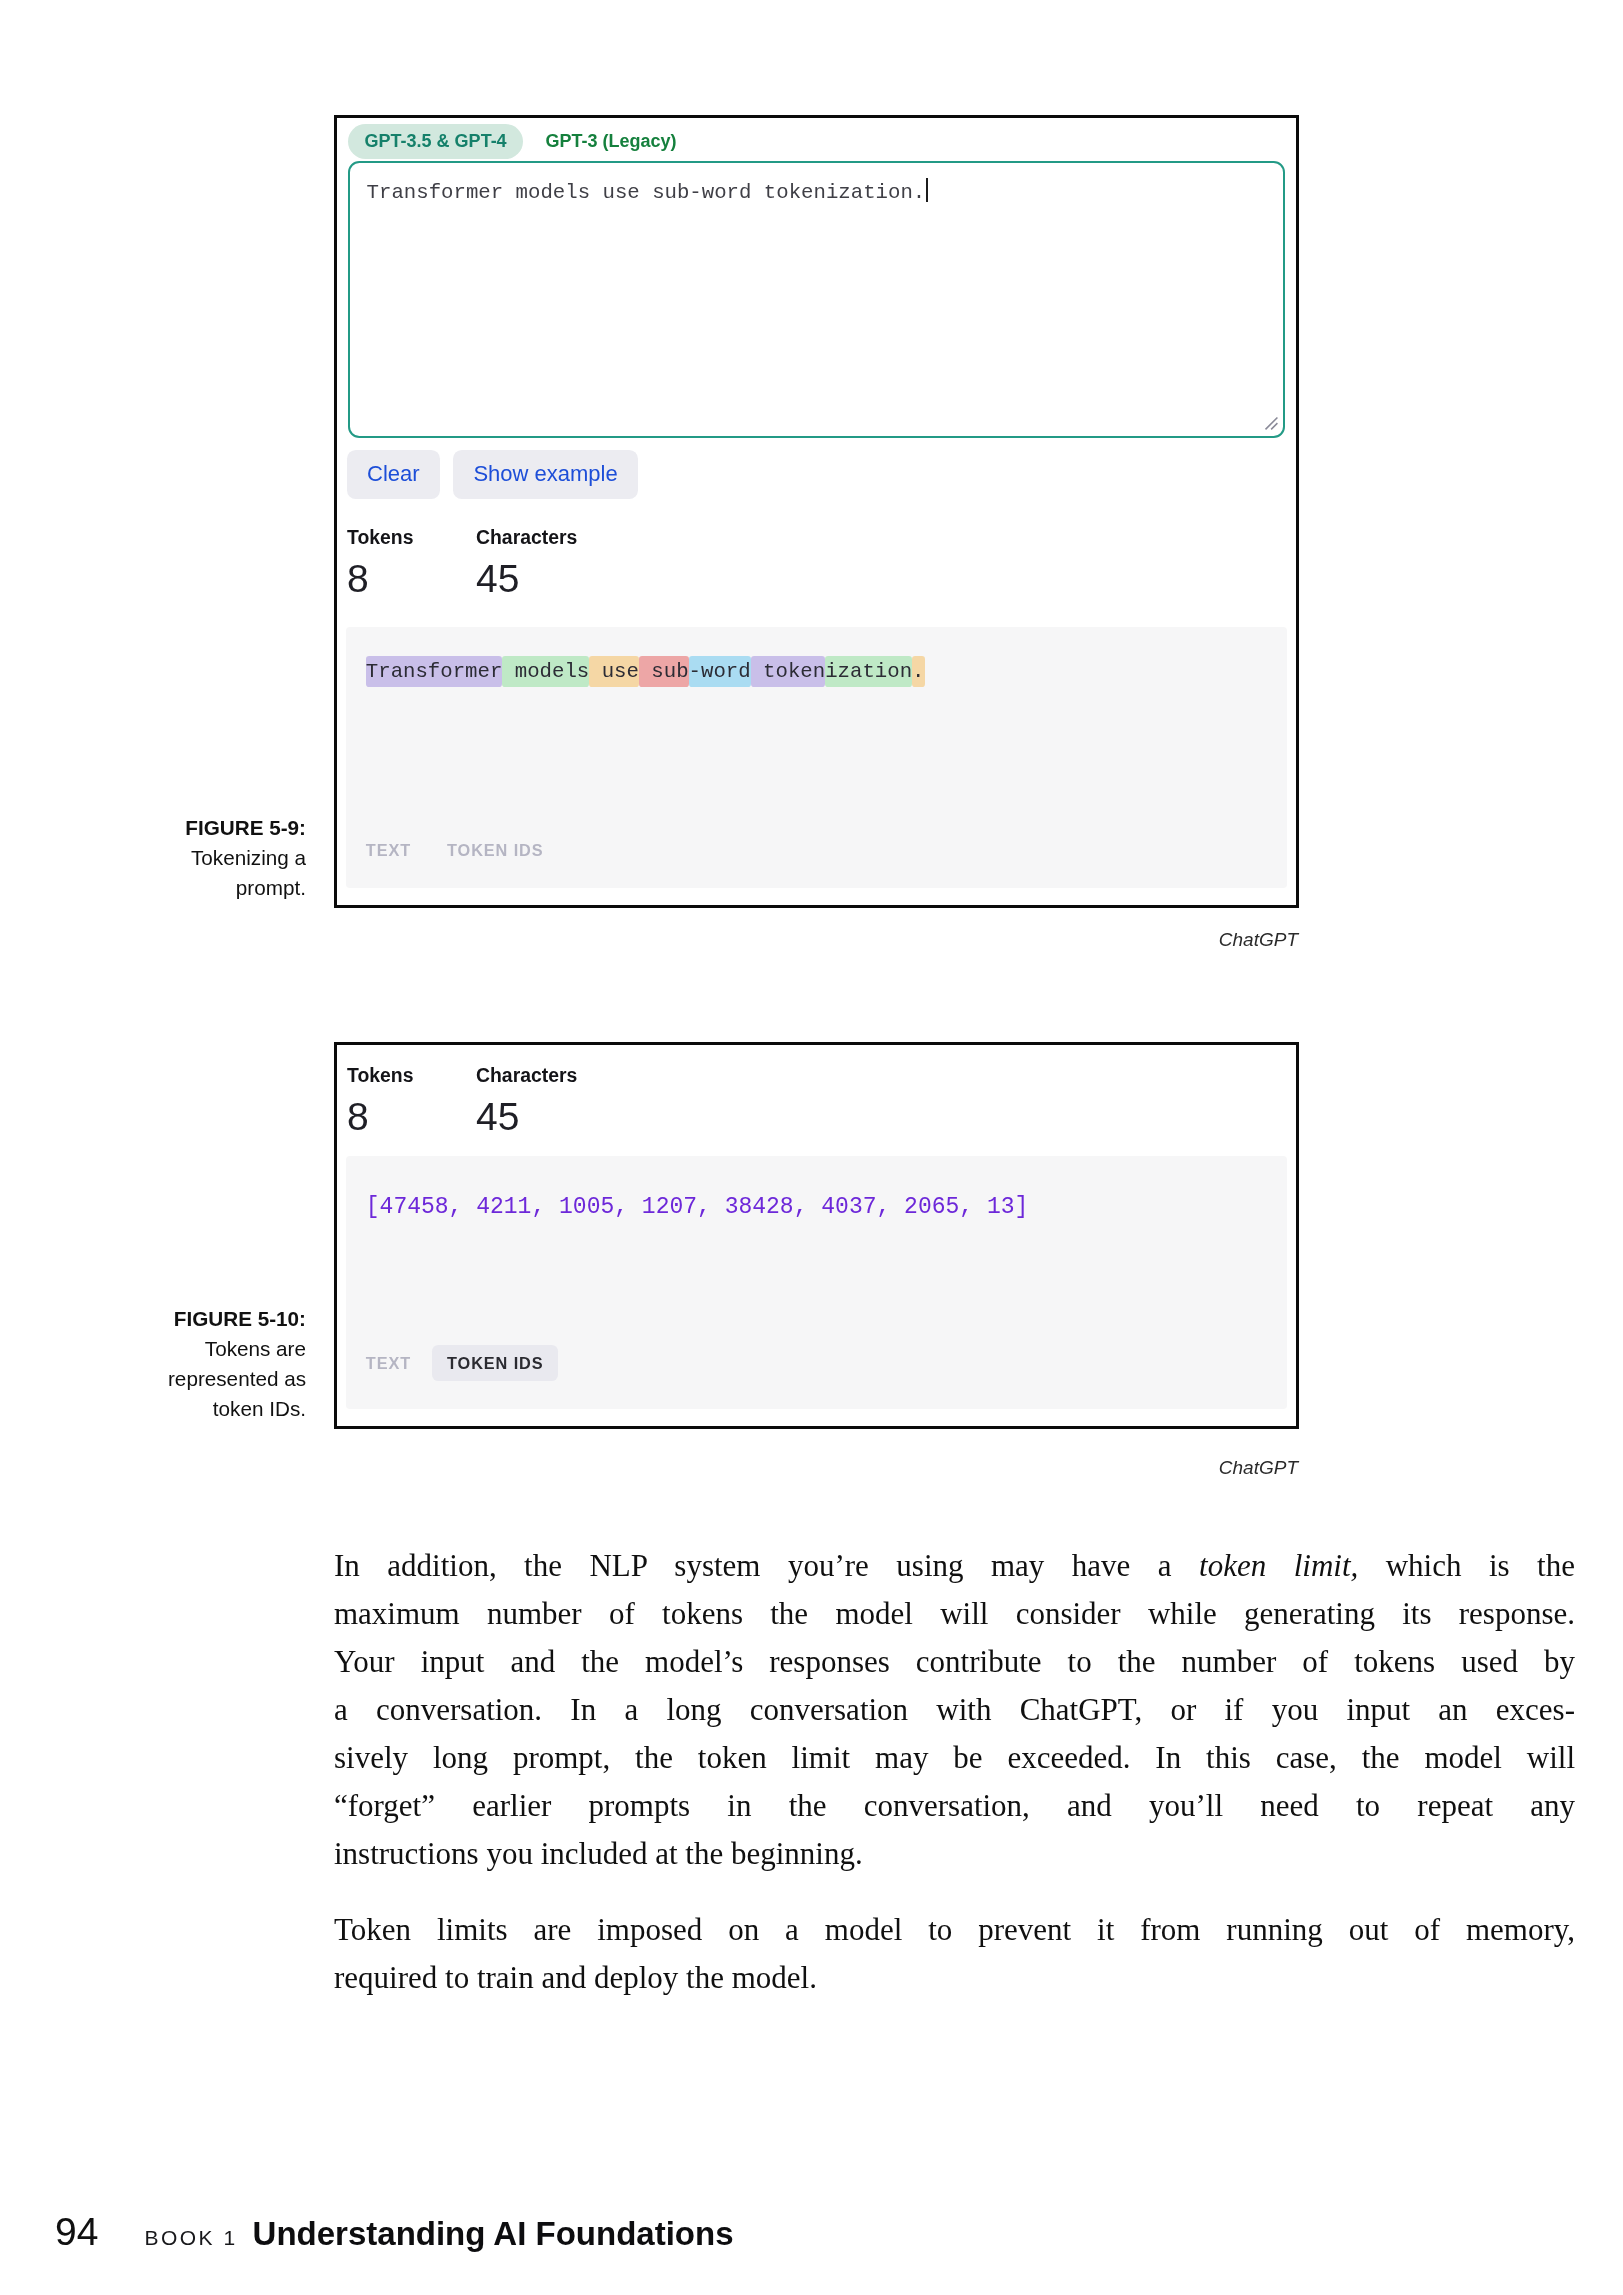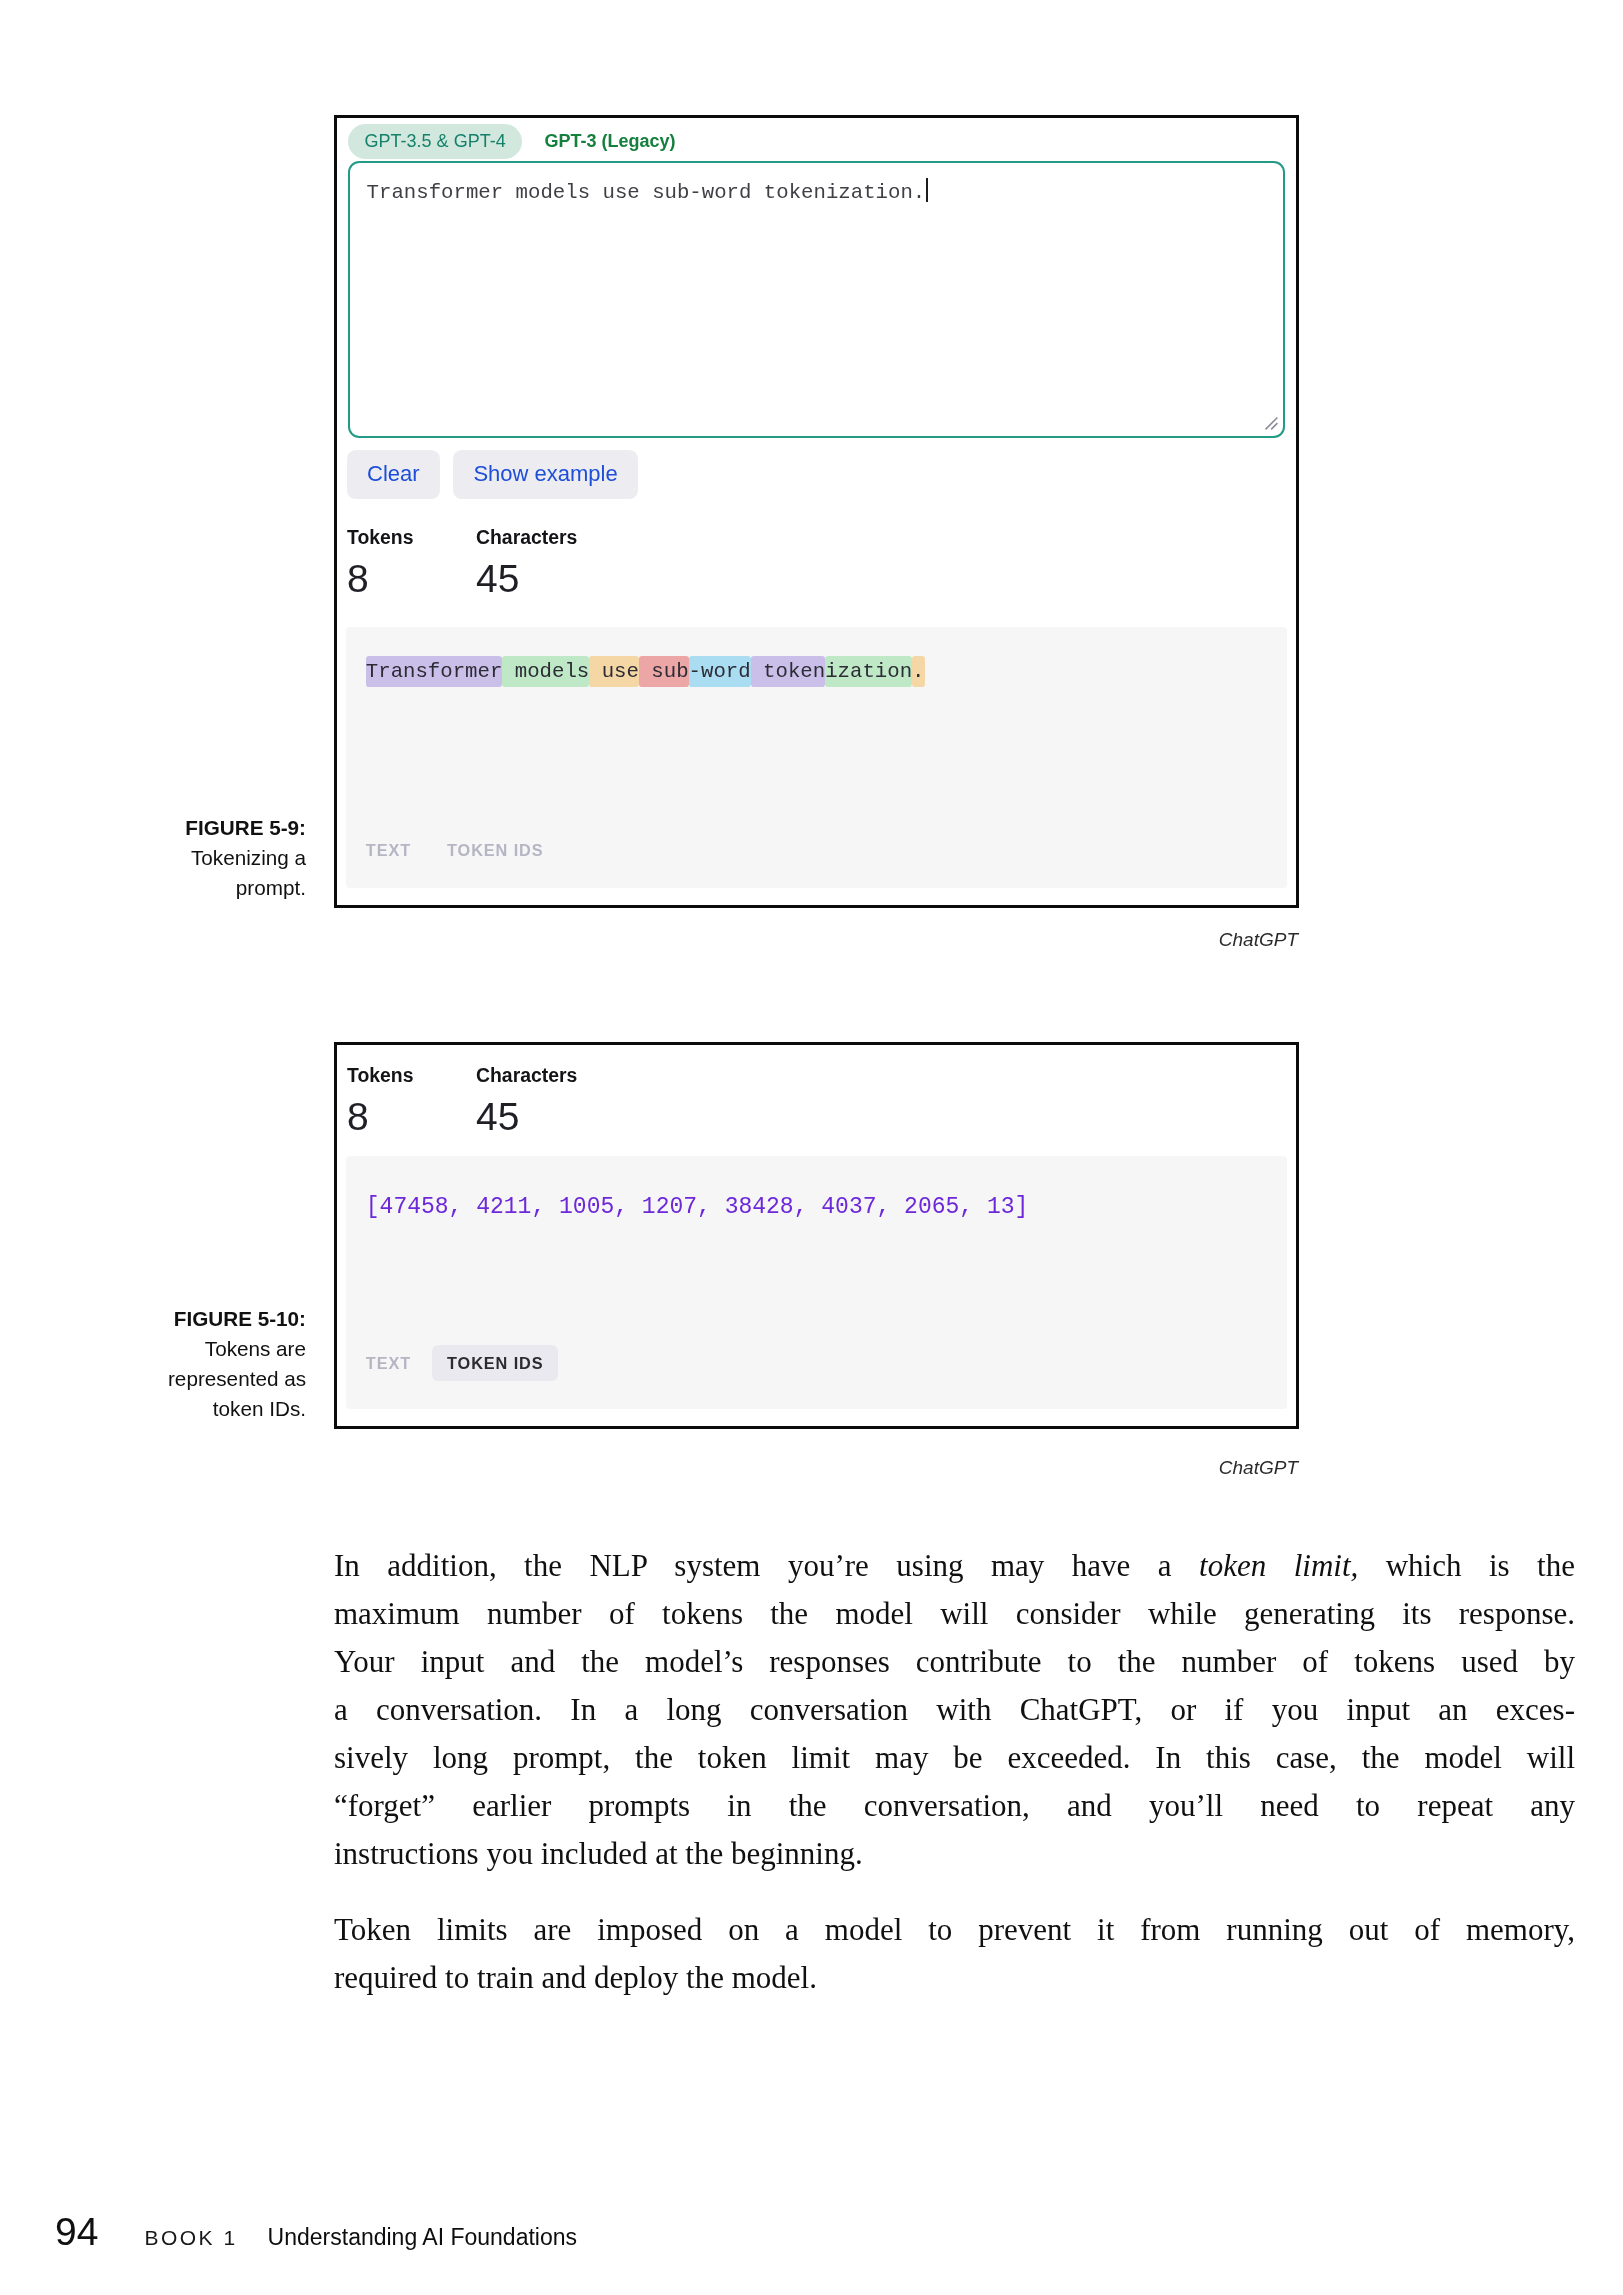--- a/index.html
+++ b/index.html
@@ -14,21 +14,21 @@
     position:absolute; box-sizing:border-box;
     border:3.1px solid #0b0b0b; background:#ffffff;
   }
   #fig1 { left:334px; top:115px;  width:965px; height:793px; }
   #fig2 { left:334px; top:1042px; width:965px; height:387px;  }
   .figinner { position:relative; width:100%; height:100%; }
 
   
   .model-tabs { position:absolute; left:11.3px; top:6.3px; display:flex; align-items:center; }
   .model-tab-active {
-    background:#d2e8de; color:#15806a; font-weight:400; font-size:18px;
+    background:#d2e8de; color:#15806a; font-weight:700; font-size:18px;
     padding:6.9px 16.3px; border-radius:17.5px; cursor:pointer;
   }
   .model-tab { color:#15803d; font-weight:700; font-size:18px; margin-left:22.5px; cursor:pointer; }
 
   
   .prompt-area {
     position:absolute; left:11.3px; right:11.3px; top:43px; height:277px;
     box-sizing:border-box; border:2.5px solid #239a86; border-radius:11.3px; background:#fff;
   }
   .prompt-text {
@@ -101,21 +101,21 @@
   }
   .bline { text-align:justify; text-align-last:justify; }
   .bline.last { text-align-last:left; }
   .para2 { margin-top:27.6px; }
   .ital { font-style:italic; }
 
   
   #footer { position:absolute; left:55px; top:2210px; display:flex; align-items:baseline; }
   .pagenum  { font-size:39px; color:#101010; }
   .booklabel{ font-size:21px; letter-spacing:2.5px; margin-left:46px; color:#18181b; }
-  .booktitle{ font-size:23px; font-weight:400; margin-left:30px; color:#0d0d0f; }
+  .booktitle{ font-size:33px; font-weight:700; margin-left:15px; color:#0d0d0f; }
 </style>
 </head>
 <body>
 
 <div class="figbox" id="fig1">
   <div class="figinner">
 
     <div class="model-tabs">
       <span class="model-tab-active">GPT-3.5 &amp; GPT-4</span>
       <span class="model-tab">GPT-3 (Legacy)</span>

